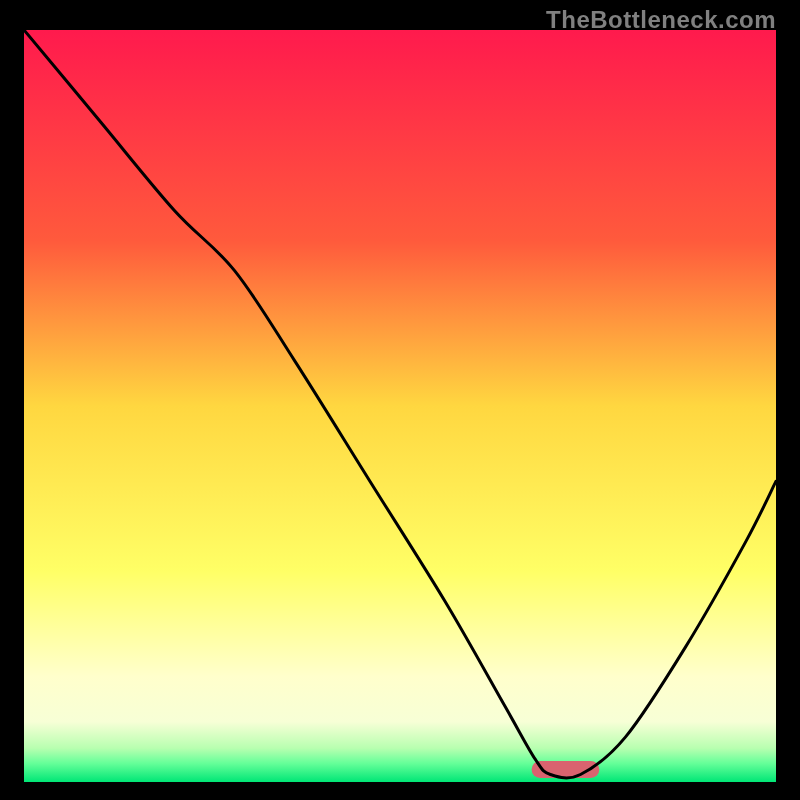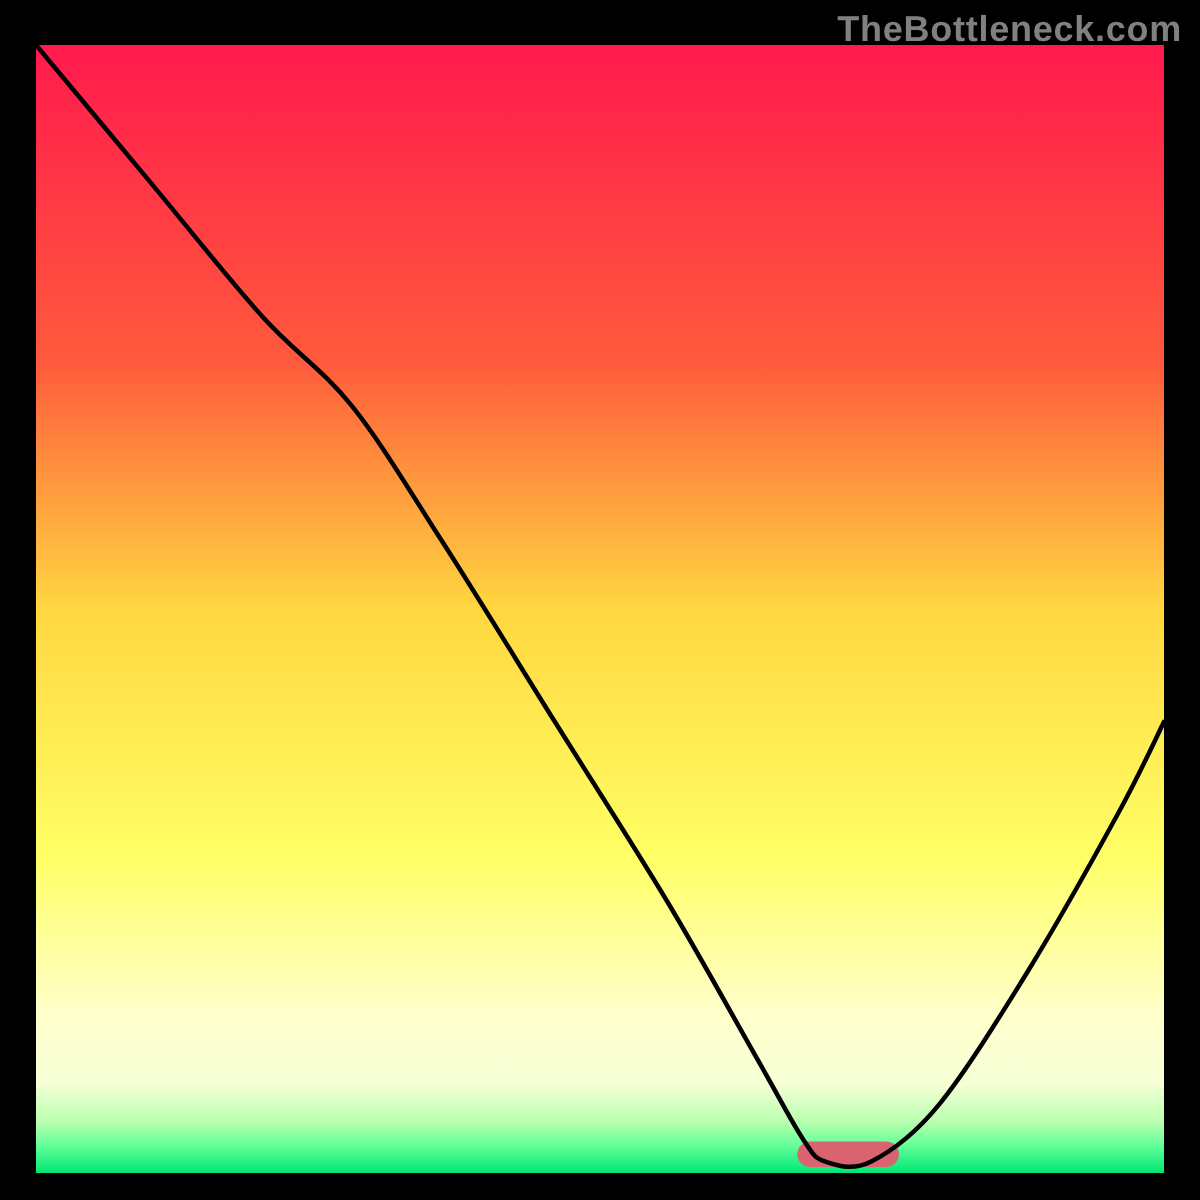--- a/index.html
+++ b/index.html
@@ -6,21 +6,21 @@
   html, body { width: 800px; height: 800px; overflow: hidden; background: #000; }
   .frame {
     position: relative;
     width: 800px;
     height: 800px;
     background: #000;
   }
   .watermark {
     position: absolute;
     top: 6px;
-    right: 12px;
+    right: 24px;
     font-family: Arial, Helvetica, sans-serif;
     font-size: 24px;
     font-weight: bold;
     color: #808080;
     letter-spacing: 0.5px;
   }
   .plot {
     position: absolute;
     left: 24px;
     top: 30px;

